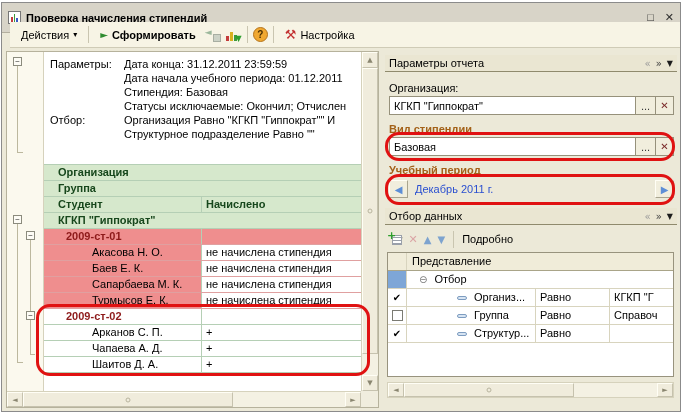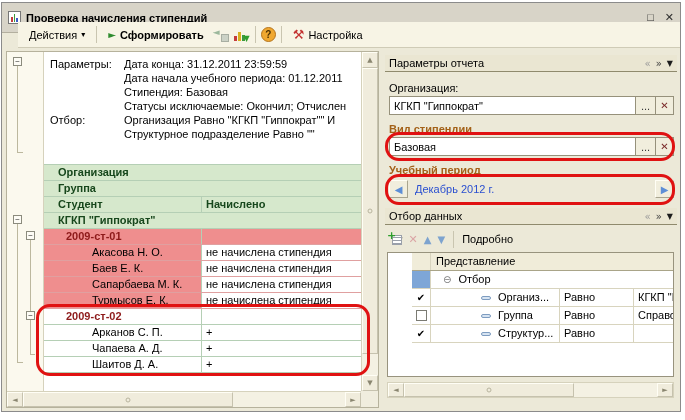--- a/index.html
+++ b/index.html
@@ -18,21 +18,21 @@
   .app-icon i { display:block; width:2px; }
   .app-icon .b1 { height:5px; background:#c43c3c; }
   .app-icon .b2 { height:8px; background:#3c9a3c; }
   .app-icon .b3 { height:4px; background:#3c5ac4; }
   .title-text { font-weight:bold; }
   .winbtns { margin-left:auto; display:flex; gap:11px; align-items:center; color:#2e2e2e;
              font-weight:bold; font-size:11px; }
   .winbtns span { cursor:default; line-height:11px; }
 
   
-  .toolbar { position:absolute; left:16px; top:19px; right:0; height:26px; background:#f7f4e5;
+  .toolbar { position:absolute; left:8px; top:19px; right:0; height:26px; background:#f7f4e5;
              border-bottom:1px solid #cfcbb6; display:flex; align-items:center; padding:0 5px; gap:3px; }
   .tbtn { display:flex; align-items:center; gap:4px; padding:3px 6px; }
   .tsep { width:1px; height:17px; background:#c9c5b0; margin:0 2px; }
   .caret { font-size:8px; line-height:8px; }
   .play { color:#2e8b2e; font-size:10px; }
   .bold { font-weight:bold; }
   .tbico { width:17px; height:16px; position:relative; display:inline-block; }
   .mini-box { position:absolute; right:1px; bottom:1px; width:8px; height:8px; background:#ccd2c6; border:1px solid #a8aea2; }
   .mini-arrow { position:absolute; left:0; top:0; font-size:9px; color:#9cb89c; }
   .mini-bars { position:absolute; left:1px; bottom:2px; display:flex; align-items:flex-end; gap:1px; }
@@ -110,21 +110,21 @@
   .ftoolbar { position:absolute; left:2px; right:3px; height:20px; display:flex; align-items:center; gap:6px; }
   .ico-add { position:relative; width:15px; height:14px; }
   .ico-add .lines { position:absolute; right:0; bottom:1px; width:10px; height:10px;
       background:repeating-linear-gradient(#fff 0 1px, #9aa0aa 1px 2px, #fff 2px 3px); border:1px solid #9aa0aa; }
   .ico-add .plus { position:absolute; left:0; top:-3px; color:#2e9e2e; font-weight:bold; font-size:11px; }
   .dd-small { font-size:7px; color:#222; margin-left:-3px; }
   .ico-del { color:#dba5a5; font-size:11px; font-weight:bold; }
   .ico-up, .ico-down { color:#7da3cf; font-size:10px; }
 
   .ftable { position:absolute; left:2px; right:3px; height:125px; background:#fff; border:1px solid #98937e; }
-  .frow { display:flex; height:18px; line-height:17px; border-bottom:1px solid #d8d4be; overflow:hidden;margin-left:24px; }
+  .frow { display:flex; height:18px; line-height:17px; border-bottom:1px solid #d8d4be; overflow:hidden; }
   .fhdr { background:#f0ecd9; border-bottom:1px solid #a9a488; }
   .fc0 { width:19px; border-right:1px solid #d8d4be; display:flex; align-items:center; justify-content:center; }
   .fc1 { width:129px; border-right:1px solid #d8d4be; overflow:hidden; white-space:nowrap; }
   .fc2 { width:74px; border-right:1px solid #d8d4be; padding-left:4px; overflow:hidden; white-space:nowrap; }
   .fc3 { flex:1; padding-left:4px; overflow:hidden; white-space:nowrap; }
   .fgroup-marker { background:#7ea6d7; }
   .dash-pill { display:inline-block; width:10px; height:4px; background:#d7e4f2; border:1px solid #7d9cc0;
                border-radius:2px; margin:0 4px 1px 0; vertical-align:middle; }
   .cminus { color:#7b7b7b; font-size:10px; margin-right:4px; }
   .chk { font-size:10px; line-height:10px; }
@@ -309,21 +309,21 @@
     <div class="field" style="top:86px;">
       <span class="field-text">Базовая</span>
       <span class="fbtn">...</span>
       <span class="fbtn clear g">✕</span>
     </div>
     <div class="annot" style="left:0px; top:81px; width:290px; height:29px;"></div>
 
     <span class="flabel brown" style="top:113px;">Учебный период</span>
     <div class="period-row" style="top:128px;">
       <span class="arrbtn g">◀</span>
-      <span class="period-text">Декабрь 2012 г.</span>
+      <span class="period-text">Декабрь 2011 г.</span>
       <span class="spacer"></span>
       <span class="arrbtn g">▶</span>
     </div>
     <div class="annot" style="left:0px; top:123px; width:290px; height:31px;"></div>
 
     <div class="sect-hdr" style="top:157px;gap:36px;">
       <span class="sect-title">Отбор данных</span>
       <span class="hdr-icons">
         <span class="chev-l g">«</span>
         <span class="chev-r g">»</span>

